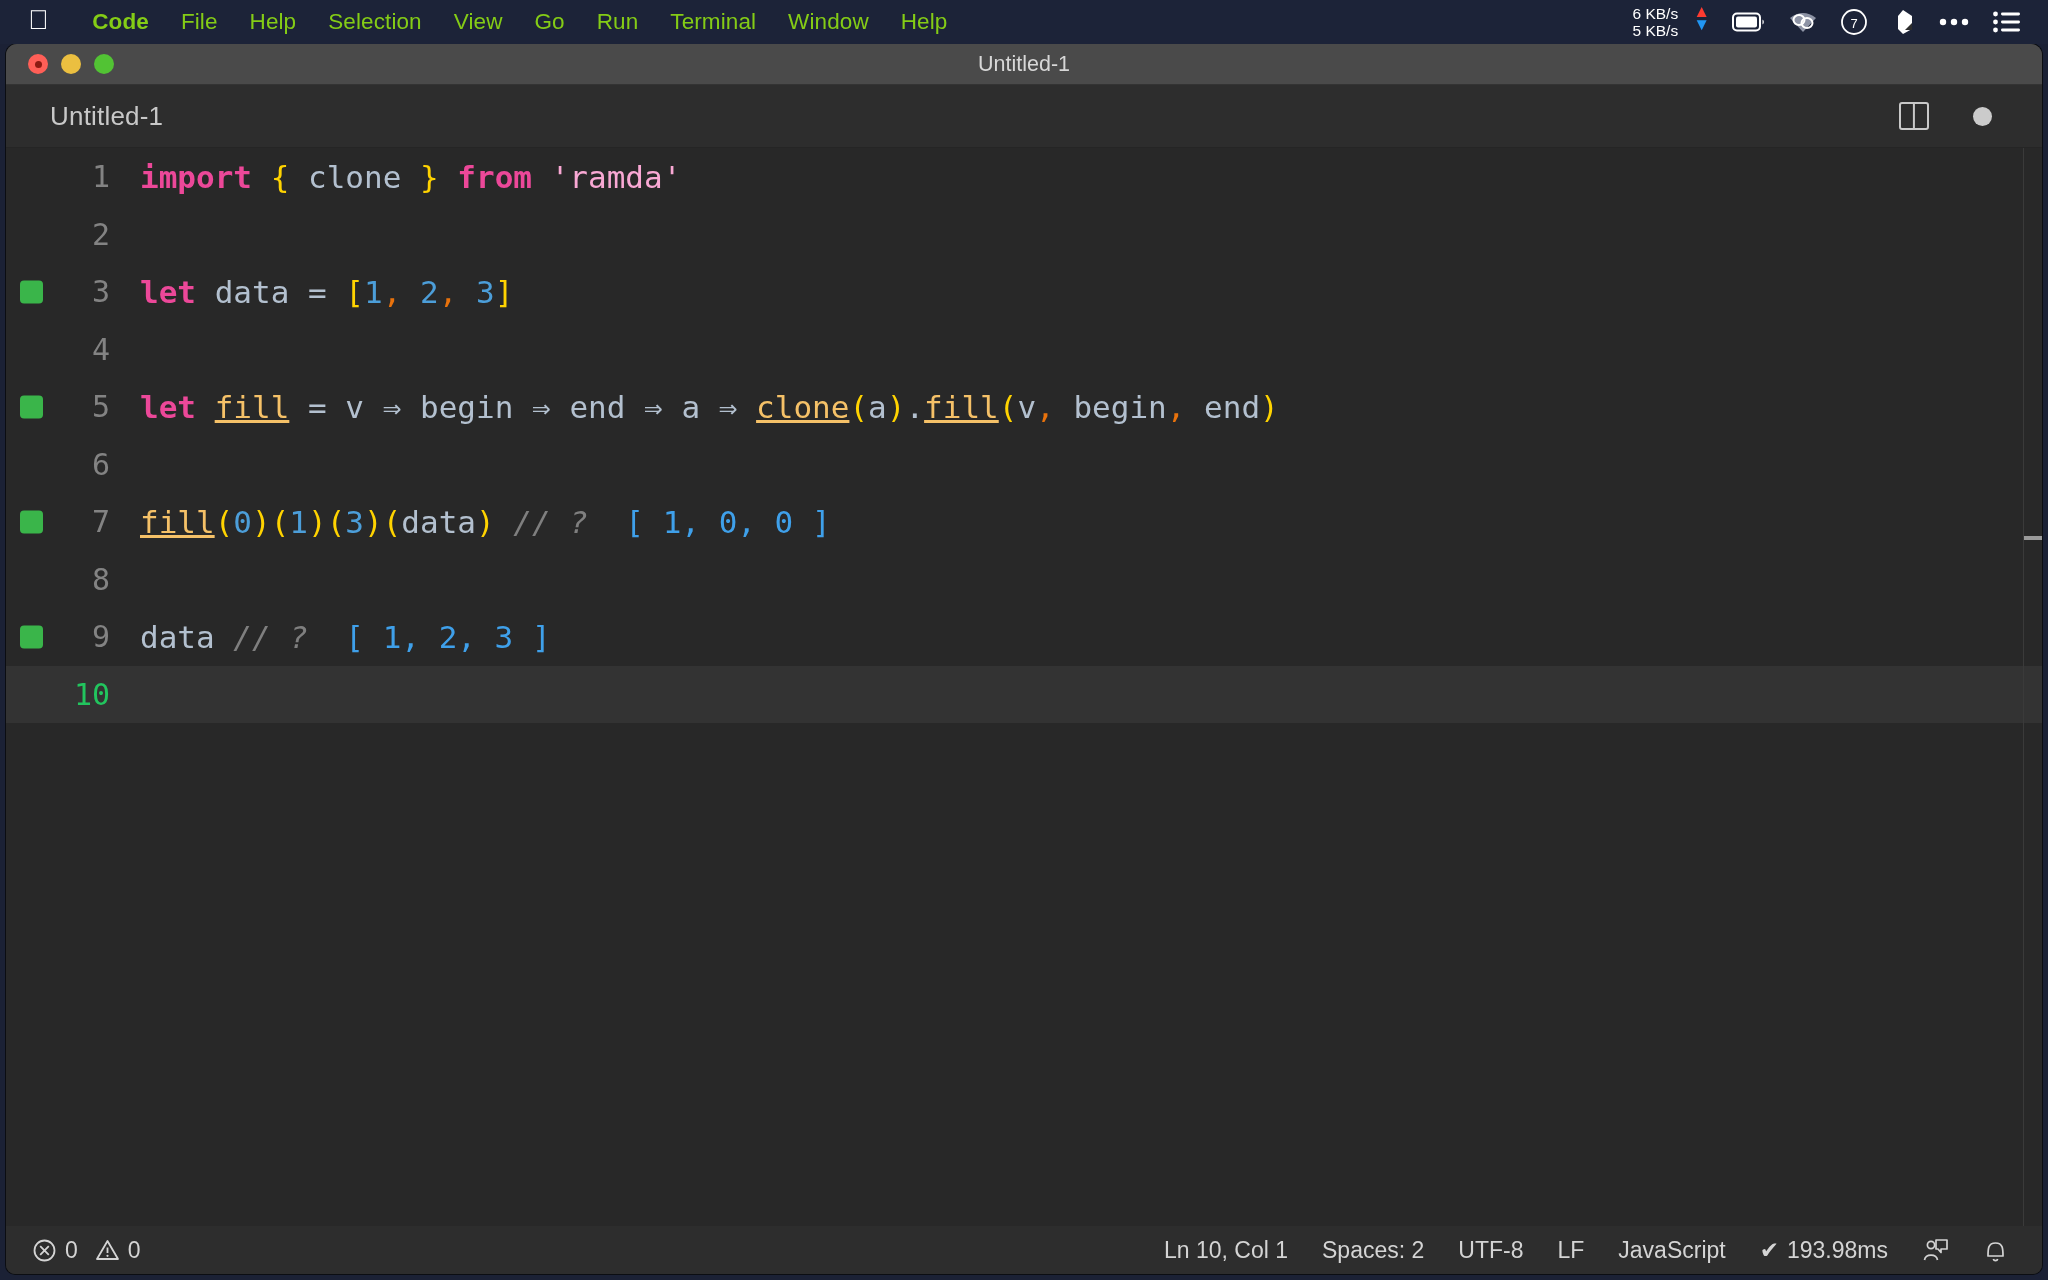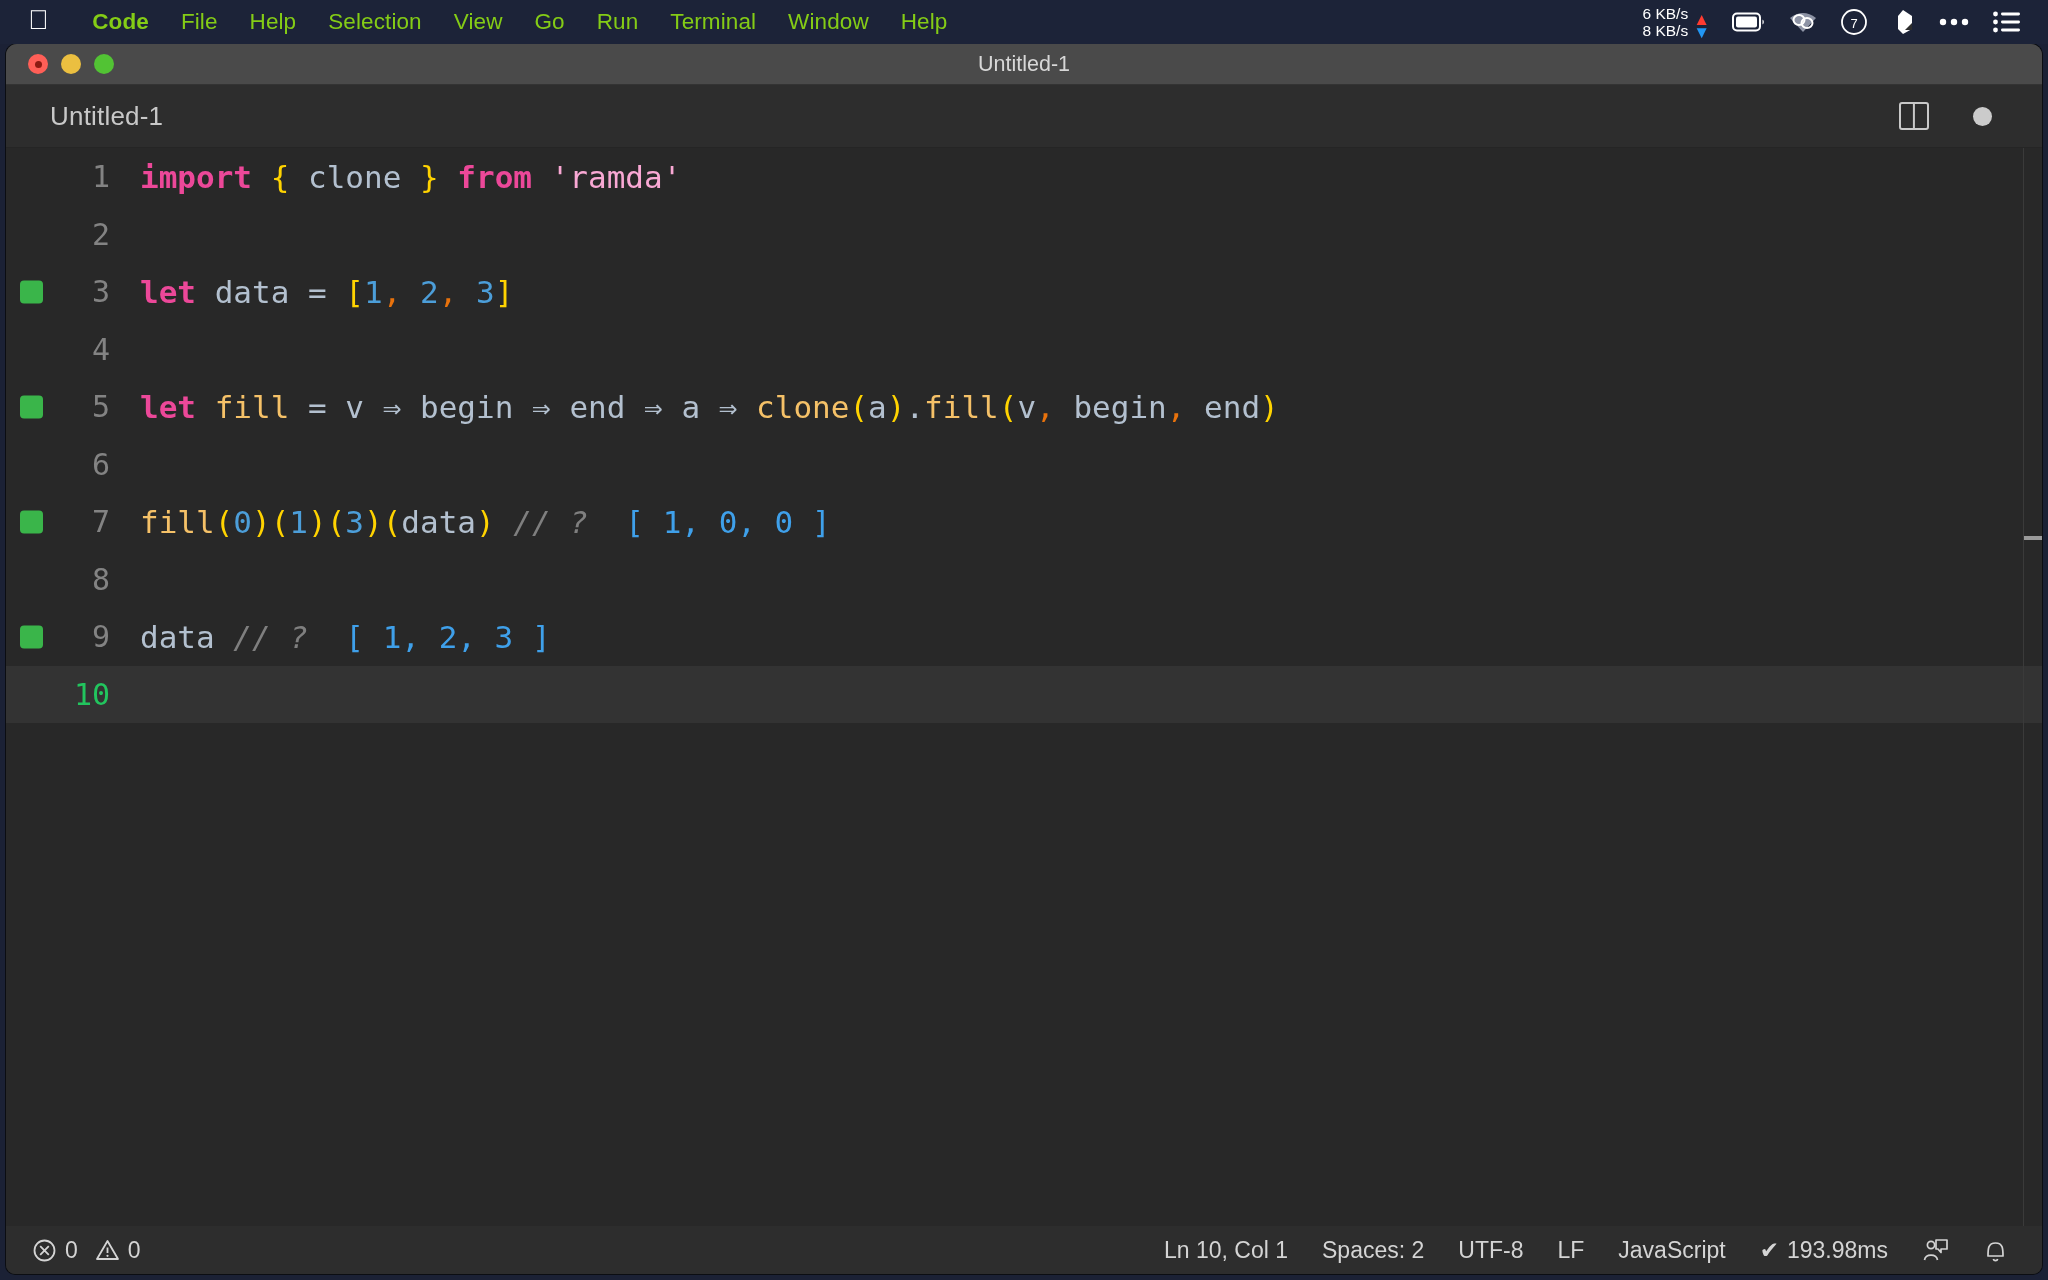--- a/index.html
+++ b/index.html
@@ -27,21 +27,21 @@
   .menu-item {
     color: #84cc16; font-size: 22.5px; padding: 0 16px;
     letter-spacing: .1px; white-space: nowrap;
   }
   .menu-item.app { font-weight: bold; }
   #menubar-right {
     margin-left: auto; display: flex; align-items: center;
     height: 44px; padding-right: 26px; gap: 22px;
   }
   .net-speed {
-    display: flex; align-items: flex-end; gap: 5px;
+    display: flex; align-items: flex-start; gap: 15px;
     color: #ffffff; font-size: 15px; line-height: 1.12;
   }
   .net-nums { text-align: right; font-size: 15.5px; }
   .net-arrows { display: flex; flex-direction: column; line-height: .78; font-size: 17px; }
   .arr-up { color: #ff3b30; }
   .arr-dn { color: #2196f3; }
   .mb-icon { color: #ffffff; display: flex; align-items: center; }
 
   
   #window {
@@ -130,21 +130,21 @@
   .lineno.active { color: #22c55e; }
   .code-text { padding-left: 6px; }
   .cur-line-bg {
     position: absolute; left: 152px; right: 0; top: 0; bottom: 0;
     background: #333333; z-index: 0;
   }
   .code-line.current .lineno, .code-line.current .code-text { position: relative; z-index: 1; }
 
   
   .t-kw    { color: #ec4899; font-weight: bold; }
-  .t-fn    { color: #f5c168; }
+  .t-fn    { color: #f5c168; text-decoration: underline; }
   .t-var   { color: #b3c0cf; }
   .t-brace { color: #ffd300; }
   .t-num   { color: #4c9ed9; }
   .t-str   { color: #f9a8d4; }
   .t-op    { color: #b3c0cf; }
   .t-punc  { color: #e8720c; }
   .t-dot   { color: #b3c0cf; }
   .t-comment { color: #7f7f7f; font-style: italic; }
   .t-result  { color: #3fa0ea; }
 
@@ -193,21 +193,21 @@
     <span class="menu-item">Run</span>
     <span class="menu-item">Terminal</span>
     <span class="menu-item">Window</span>
     <span class="menu-item">Help</span>
   </div>
 
   <div id="menubar-right">
     <span class="net-speed">
       <span class="net-nums">
         <div>6 KB/s</div>
-        <div>8 KB/s</div>
+        <div>5 KB/s</div>
       </span>
       <span class="net-arrows">
         <span class="arr-up">▲</span>
         <span class="arr-dn">▼</span>
       </span>
     </span>
 
     <span class="mb-icon">
       <svg width="34" height="22" viewBox="0 0 34 22">
         <rect x="1" y="2.5" width="27" height="17" rx="4" fill="none" stroke="#fff" stroke-width="2"></rect>

